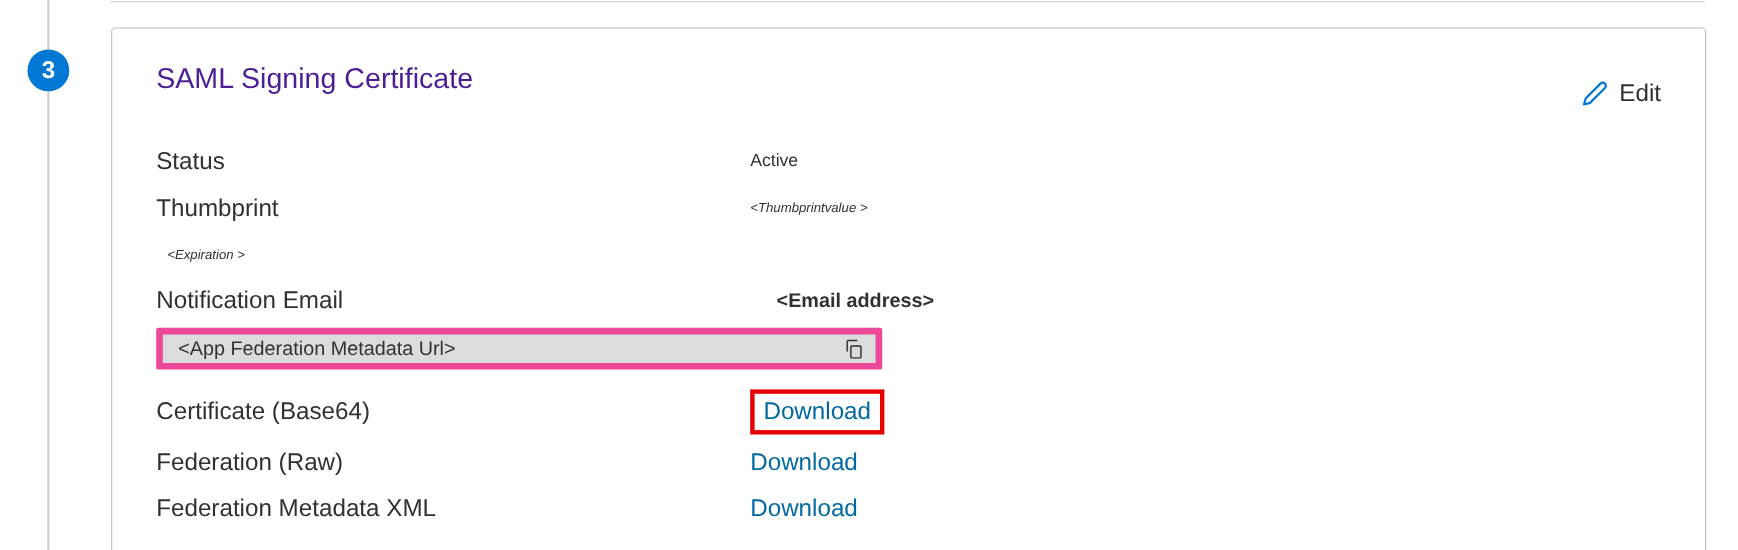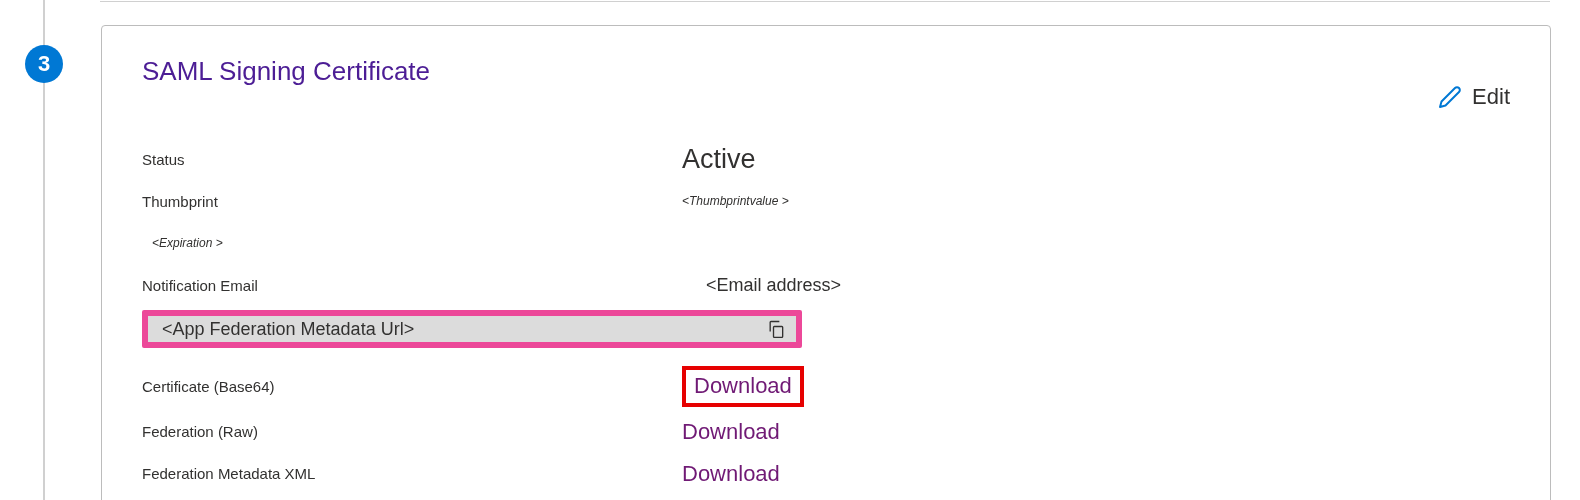--- a/index.html
+++ b/index.html
@@ -55,48 +55,49 @@
       font-weight: 400;
       color: #4c1d95;
     }
     .edit-action {
       display: flex;
       align-items: center;
       gap: 10px;
       cursor: pointer;
       font-size: 22px;
       color: #323130;
-      margin-top: 28px;
+      margin-top: 16px;
     }
     .edit-action svg {
       width: 24px;
       height: 24px;
     }
     .field-row {
       display: flex;
       margin-bottom: 8px;
       align-items: center;
       min-height: 34px;
     }
     .field-label {
       width: 540px;
-      font-size: 15px;
+      font-size: 22px;
       color: #323130;
       flex-shrink: 0;
     }
     .field-value {
-      font-size: 27px;
+      font-size: 16px;
       color: #323130;
     }
     .field-value.small {
       font-size: 12px;
       font-style: italic;
     }
     .field-value.smaller {
       font-size: 18px;
+      font-weight: bold;
     }
     .metadata-input-wrap {
       display: flex;
       align-items: center;
       background: #dcdcdc;
       border: 6px solid #ec4899;
       border-radius: 2px;
       width: 660px;
       height: 38px;
       padding: 0 10px 0 14px;
@@ -109,21 +110,21 @@
       color: #323130;
       outline: none;
     }
     .copy-icon {
       width: 20px;
       height: 20px;
       cursor: pointer;
       flex-shrink: 0;
     }
     .download-link {
-      color: #701a75;
+      color: #0369a1;
       font-size: 22px;
       text-decoration: none;
       cursor: pointer;
     }
     .download-link.highlighted {
       border: 4px solid #e60000;
       padding: 2px 8px;
       display: inline-block;
       line-height: 1.3;
     }

